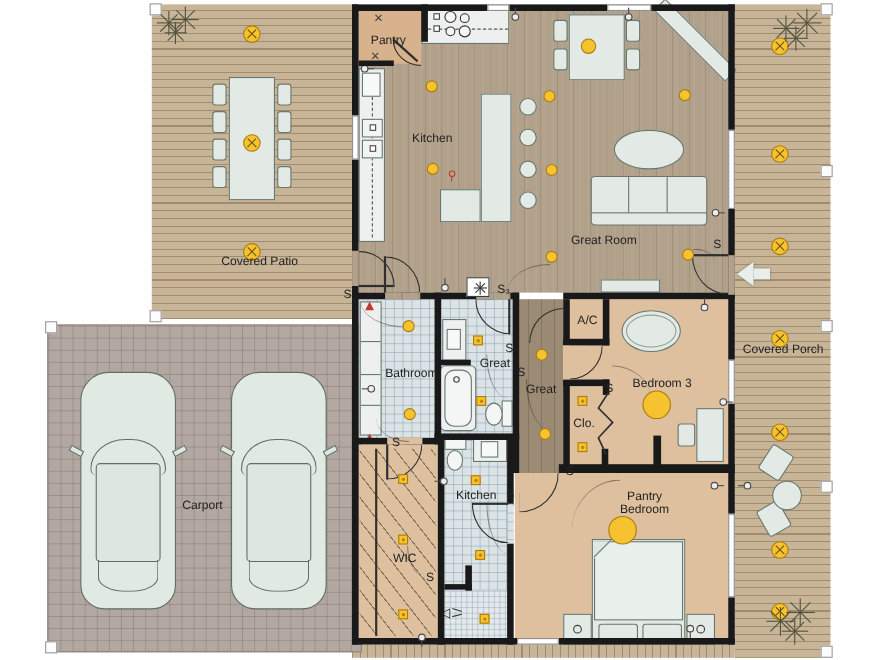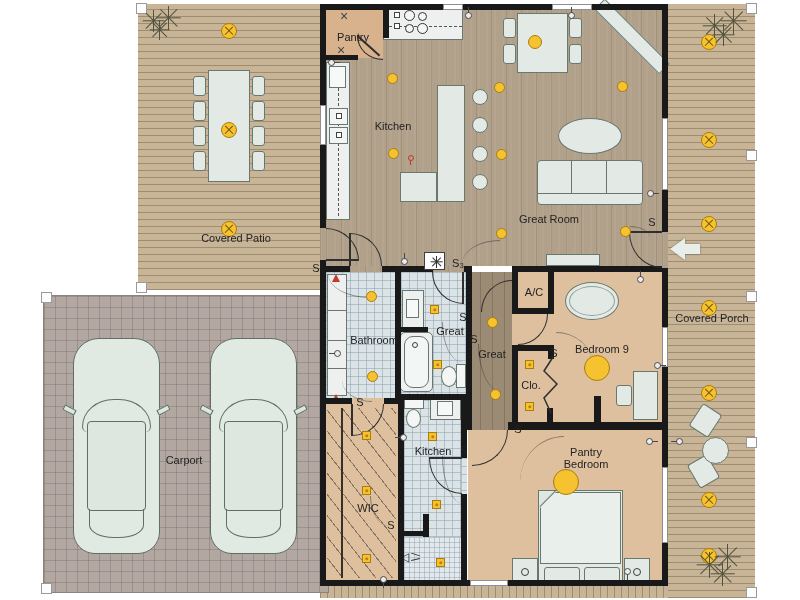--- a/index.html
+++ b/index.html
@@ -393,21 +393,21 @@
   <span class="lbl" style="left:353px;top:37px">Pantry</span>
   <span class="lbl" style="left:393px;top:126px">Kitchen</span>
   <span class="lbl" style="left:549px;top:219px">Great Room</span>
   <span class="lbl" style="left:236px;top:238px">Covered Patio</span>
   <span class="lbl" style="left:712px;top:318px">Covered Porch</span>
   <span class="lbl" style="left:374px;top:340px">Bathroom</span>
   <span class="lbl" style="left:450px;top:331px">Great</span>
   <span class="lbl" style="left:492px;top:354px">Great</span>
   <span class="lbl" style="left:534px;top:292px">A/C</span>
   <span class="lbl" style="left:531px;top:385px">Clo.</span>
-  <span class="lbl" style="left:602px;top:349px">Bedroom 9</span>
+  <span class="lbl" style="left:602px;top:349px">Bedroom 3</span>
   <span class="lbl" style="left:184px;top:460px">Carport</span>
   <span class="lbl" style="left:368px;top:508px">WIC</span>
   <span class="lbl" style="left:433px;top:451px">Kitchen</span>
   <span class="lbl lbl-wrap" style="left:586px;top:458px">Pantry Bedroom</span>
 
   <span class="slbl" style="left:316px;top:268px">S</span>
   <span class="slbl" style="left:458px;top:263px">S₃</span>
   <span class="slbl" style="left:652px;top:222px">S</span>
   <span class="slbl" style="left:463px;top:317px">S</span>
   <span class="slbl" style="left:474px;top:339px">S</span>

